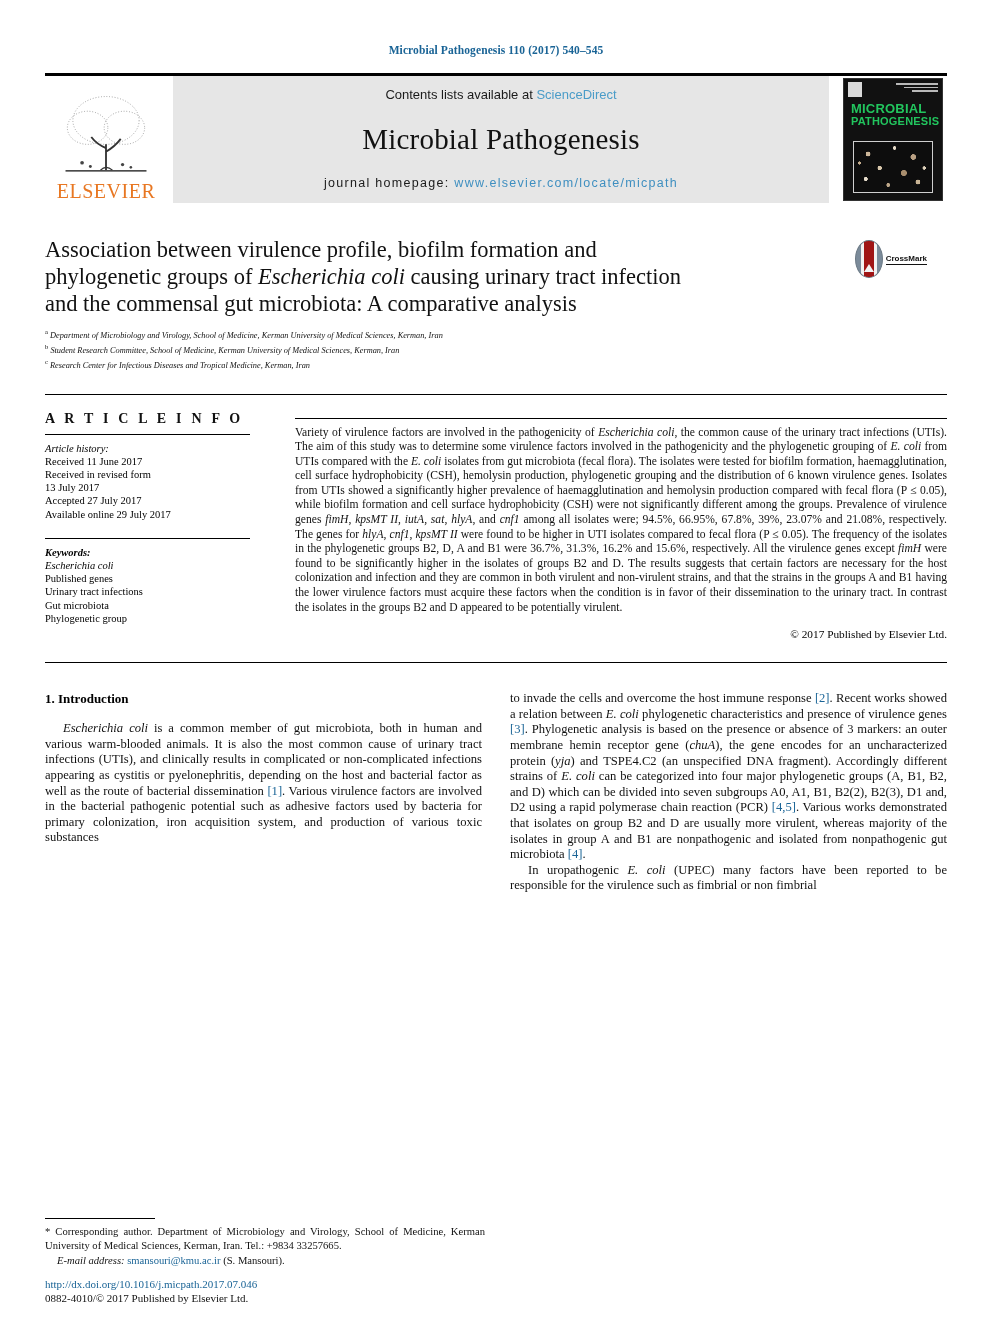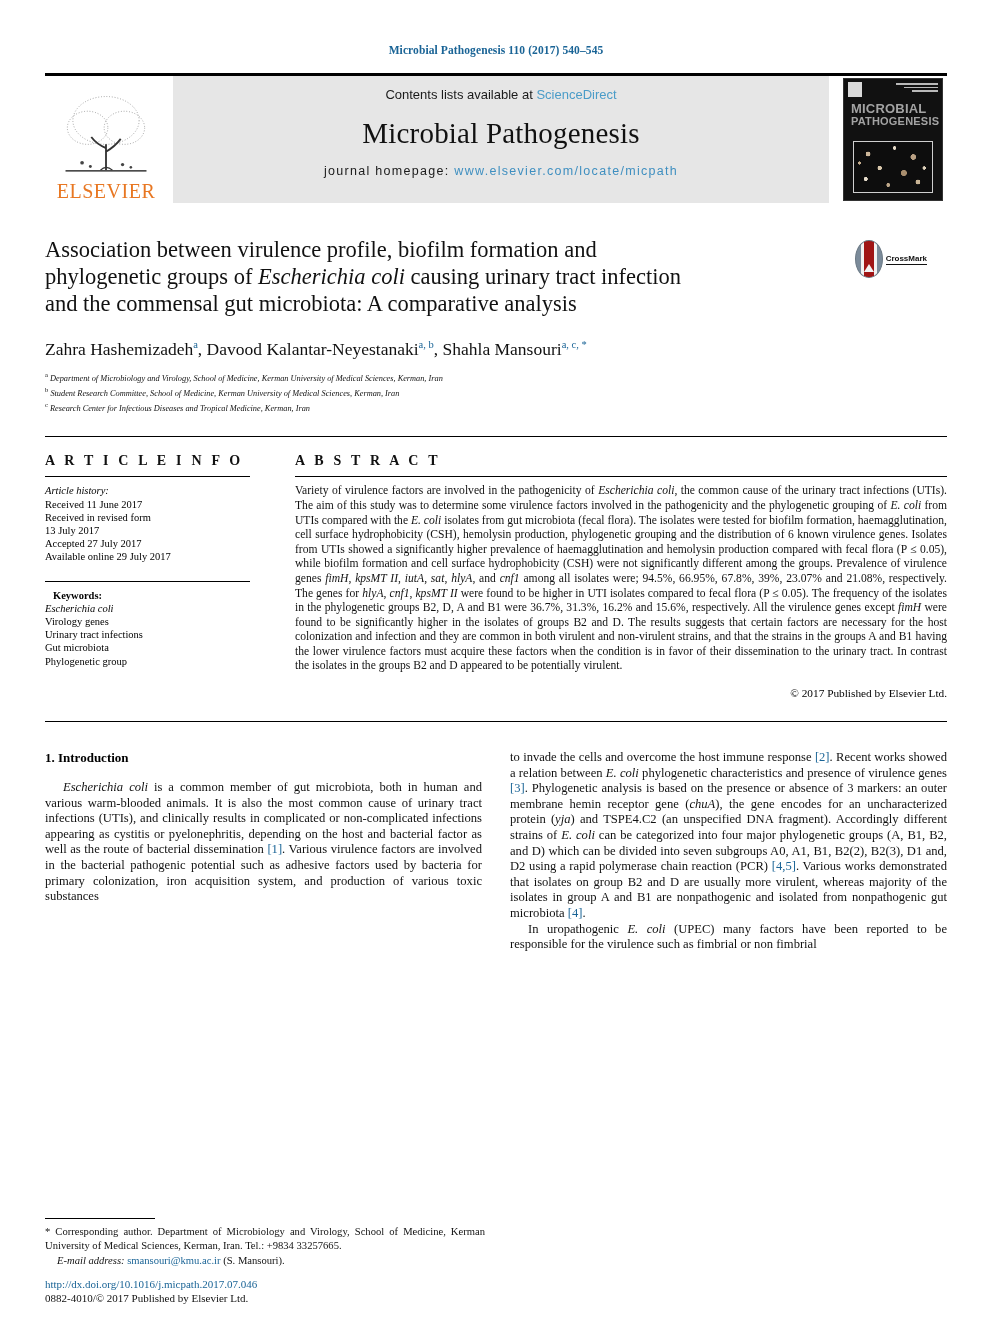--- a/index.html
+++ b/index.html
@@ -64,21 +64,21 @@
     line-height: 1;
     margin-top: -2px;
   }
   .journal-band {
     flex: 1 1 auto;
     background: #e6e6e6;
     display: flex;
     flex-direction: column;
     align-items: center;
     justify-content: space-between;
-    padding: 11px 0 25px 0;
+    padding: 11px 0 13px 0;
     box-sizing: border-box;
     margin-left: 6px;
   }
   .contents-line {
     font-family: "Liberation Sans", sans-serif;
     font-size: 13px;
     color: #1a1a1a;
   }
   .contents-line .sd {
     color: #4a9cc8;
@@ -122,21 +122,21 @@
     padding: 3px 4px 0 4px;
     box-sizing: border-box;
   }
   .cover-els {
     width: 14px; height: 15px;
     background: #d9d9d9;
   }
   .cover-lines { display:flex; flex-direction:column; gap:2px; align-items:flex-end; padding-top:1px;}
   .cover-lines i { display:block; height:1.5px; background:#b9b9b9; }
   .cover-title {
-    color: #a3a3a3;
+    color: #22c55e;
     font-family: "Liberation Sans", sans-serif;
     font-weight: bold;
     font-size: 13px;
     line-height: 13px;
     letter-spacing: .2px;
     padding: 1px 4px 0 7px;
   }
   .cover-photo {
     position: absolute;
     left: 9px; right: 9px; top: 62px; bottom: 7px;
@@ -241,21 +241,21 @@
     font-size: 10.5px;
     line-height: 13.2px;
   }
   .hist .lab { font-style: italic; }
   .kw-rule { border-top: 1.6px solid #000; margin-top: 17px; }
   .keywords {
     margin-top: 7px;
     font-size: 10.5px;
     line-height: 13.2px;
   }
-  .keywords .lab { font-weight: bold; margin-left: 8px; }
+  .keywords .lab { font-style: italic; font-weight: bold; }
   .keywords .it { font-style: italic; }
 
   .abstract {
     margin-top: 7px;
     font-size: 11.6px;
     line-height: 14.6px;
     text-align: justify;
     color: #111;
   }
   .abstract .it { font-style: italic; }
@@ -370,23 +370,20 @@
   </div>
 
   <div class="title-block">
     <div class="title-main">
       <h1 class="article-title">
         <span>Association between virulence profile, biofilm formation and</span><br>
         <span>phylogenetic groups of </span><span class="it">Escherichia coli</span><span> causing urinary tract infection</span><br>
         <span>and the commensal gut microbiota: A comparative analysis</span>
       </h1>
 
-      <div class="authors">
-        <span>Zahra Hashemizadeh</span><sup>a</sup><span>, </span><span>Davood Kalantar-Neyestanaki</span><sup>a, b</sup><span>, </span><span>Shahla Mansouri</span><sup>a, c, *</sup>
-      </div>
 
       <div class="affils">
         <div><sup>a</sup> <span>Department of Microbiology and Virology, School of Medicine, Kerman University of Medical Sciences, Kerman, Iran</span></div>
         <div><sup>b</sup> <span>Student Research Committee, School of Medicine, Kerman University of Medical Sciences, Kerman, Iran</span></div>
         <div><sup>c</sup> <span>Research Center for Infectious Diseases and Tropical Medicine, Kerman, Iran</span></div>
       </div>
     </div>
 
     <div class="crossmark-box">
       <div class="crossmark">
@@ -408,29 +405,28 @@
         <div>Received 11 June 2017</div>
         <div>Received in revised form</div>
         <div>13 July 2017</div>
         <div>Accepted 27 July 2017</div>
         <div>Available online 29 July 2017</div>
       </div>
       <div class="kw-rule"></div>
       <div class="keywords">
         <div class="lab">Keywords:</div>
         <div class="it">Escherichia coli</div>
-        <div>Virology genes</div>
+        <div>Published genes</div>
         <div>Urinary tract infections</div>
         <div>Gut microbiota</div>
         <div>Phylogenetic group</div>
       </div>
     </div>
 
     <div class="col-abs">
-      <div class="sec-head">A B S T R A C T</div>
       <div class="thin-rule"></div>
       <div class="abstract"><span>Variety of virulence factors are involved in the pathogenicity of </span><span class="it">Escherichia coli</span><span>, the common cause of the urinary tract infections (UTIs). The aim of this study was to determine some virulence factors involved in the pathogenicity and the phylogenetic grouping of </span><span class="it">E. coli</span><span> from UTIs compared with the </span><span class="it">E. coli</span><span> isolates from gut microbiota (fecal flora). The isolates were tested for biofilm formation, haemagglutination, cell surface hydrophobicity (CSH), hemolysin production, phylogenetic grouping and the distribution of 6 known virulence genes. Isolates from UTIs showed a significantly higher prevalence of haemagglutination and hemolysin production compared with fecal flora (P ≤ 0.05), while biofilm formation and cell surface hydrophobicity (CSH) were not significantly different among the groups. Prevalence of virulence genes </span><span class="it">fimH</span><span>, </span><span class="it">kpsMT II</span><span>, </span><span class="it">iutA</span><span>, </span><span class="it">sat</span><span>, </span><span class="it">hlyA</span><span>, and </span><span class="it">cnf1</span><span> among all isolates were; 94.5%, 66.95%, 67.8%, 39%, 23.07% and 21.08%, respectively. The genes for </span><span class="it">hlyA</span><span>, </span><span class="it">cnf1</span><span>, </span><span class="it">kpsMT II</span><span> were found to be higher in UTI isolates compared to fecal flora (P ≤ 0.05). The frequency of the isolates in the phylogenetic groups B2, D, A and B1 were 36.7%, 31.3%, 16.2% and 15.6%, respectively. All the virulence genes except </span><span class="it">fimH</span><span> were found to be significantly higher in the isolates of groups B2 and D. The results suggests that certain factors are necessary for the host colonization and infection and they are common in both virulent and non-virulent strains, and that the strains in the groups A and B1 having the lower virulence factors must acquire these factors when the condition is in favor of their dissemination to the urinary tract. In contrast the isolates in the groups B2 and D appeared to be potentially virulent.</span></div>
       <div class="copyline">© 2017 Published by Elsevier Ltd.</div>
     </div>
   </div>
 
   <div class="body-rule"></div>
 
   <div class="cols">
     <div class="col">

